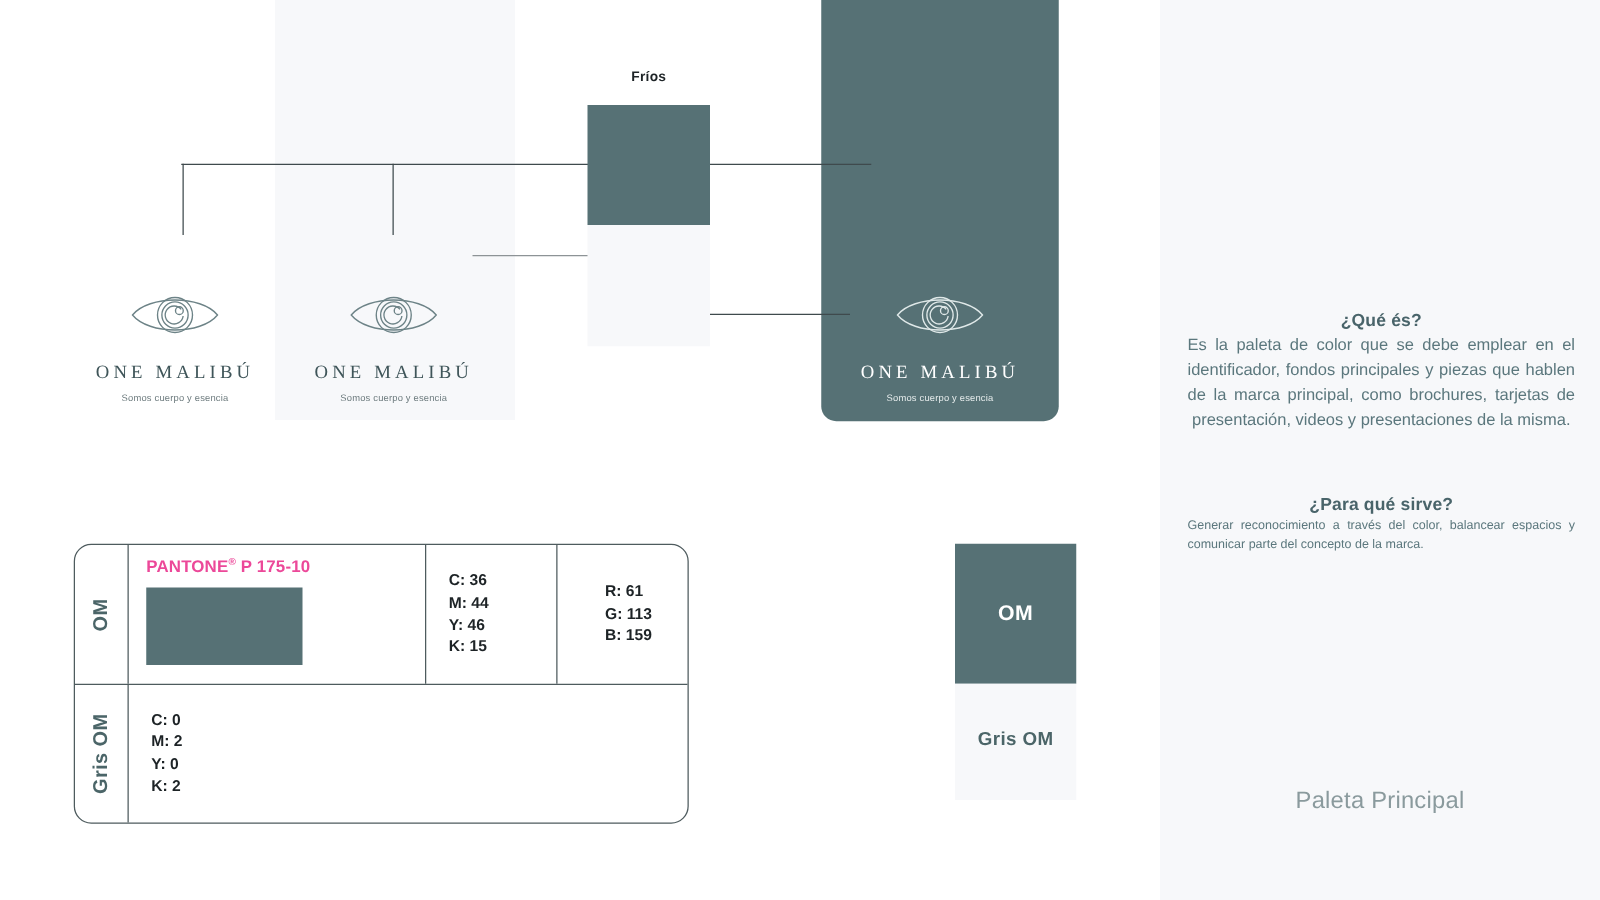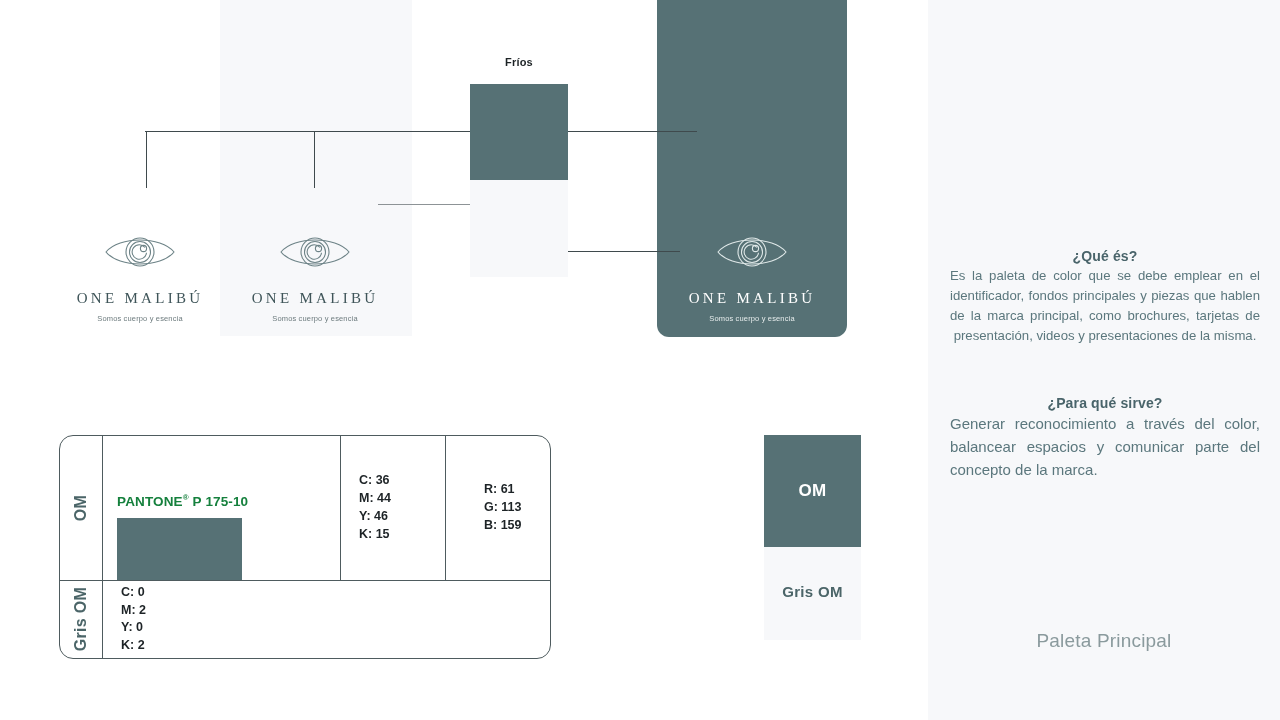--- a/index.html
+++ b/index.html
@@ -90,21 +90,21 @@
   .trow + .trow{border-top:1px solid #4e5b5e;}
   .cell{box-sizing:border-box;position:relative;}
   .cell + .cell{border-left:1px solid #4e5b5e;}
   .cell-label{display:flex;align-items:center;justify-content:center;}
   .vlabel{
     transform:rotate(-90deg);
     white-space:nowrap;
     font-size:16px;font-weight:bold;color:#4b6568;letter-spacing:.02em;
   }
   .cell-pantone{padding:9px 0 0 14px;}
-  .pantone-name{font-size:13.5px;font-weight:bold;color:#15803d;letter-spacing:.01em;margin-top:48px;}
+  .pantone-name{font-size:13.5px;font-weight:bold;color:#ec4899;letter-spacing:.01em;}
   .pantone-name sup{font-size:8px;vertical-align:super;font-weight:bold;}
   .chip{margin-top:9px;width:125px;height:62px;}
   .chip.teal{background:#567175;}
   .chip.gray{background:#f7f8fa;}
   .cell-vals{display:flex;align-items:center;}
   .vals{padding-left:18px;font-size:12.5px;font-weight:bold;color:#1d2326;line-height:1.42;}
   .cell-rgb{display:flex;align-items:center;}
   .cell-rgb .vals{padding-left:38px;}
 
   
@@ -152,21 +152,21 @@
     text-align:center;font-size:14px;font-weight:bold;color:#49646a;
     letter-spacing:.01em;margin:0 0 2px 0;
   }
   .rp-p{
     text-align:justify;text-align-last:center;
     font-size:13.2px;line-height:1.52;color:#5b777d;margin:0;
   }
   .rp-block-2{position:absolute;left:950px;top:395px;width:310px;}
   .rp-p-left{
     text-align:justify;text-align-last:left;
-    font-size:15px;line-height:1.52;color:#5b777d;margin:0;
+    font-size:10px;line-height:1.52;color:#5b777d;margin:0;
   }
   .paleta{
     position:absolute;left:928px;top:630px;width:352px;text-align:center;
     font-size:19px;color:#8a9a9d;letter-spacing:.01em;
   }
 </style>
 </head>
 <body>
 
 <div class="stage">

